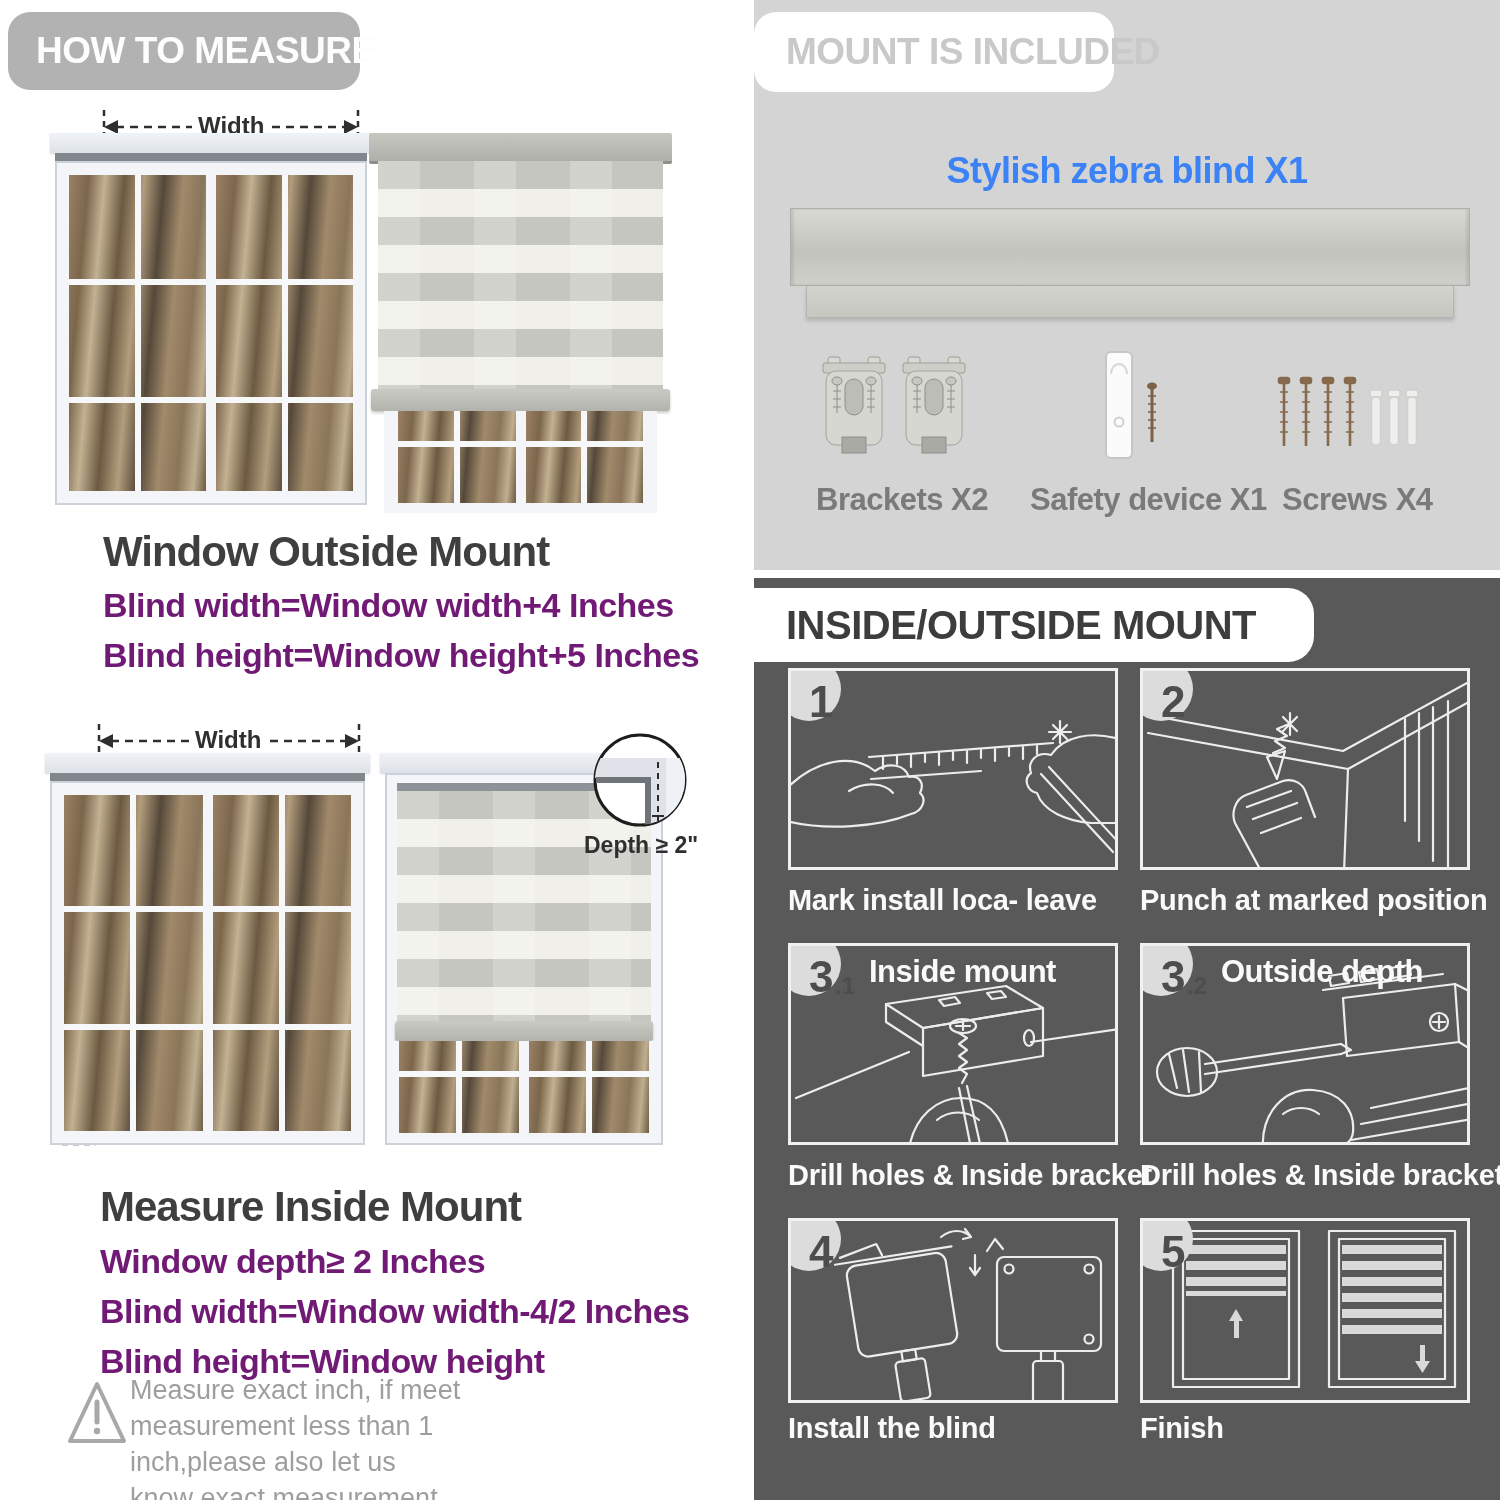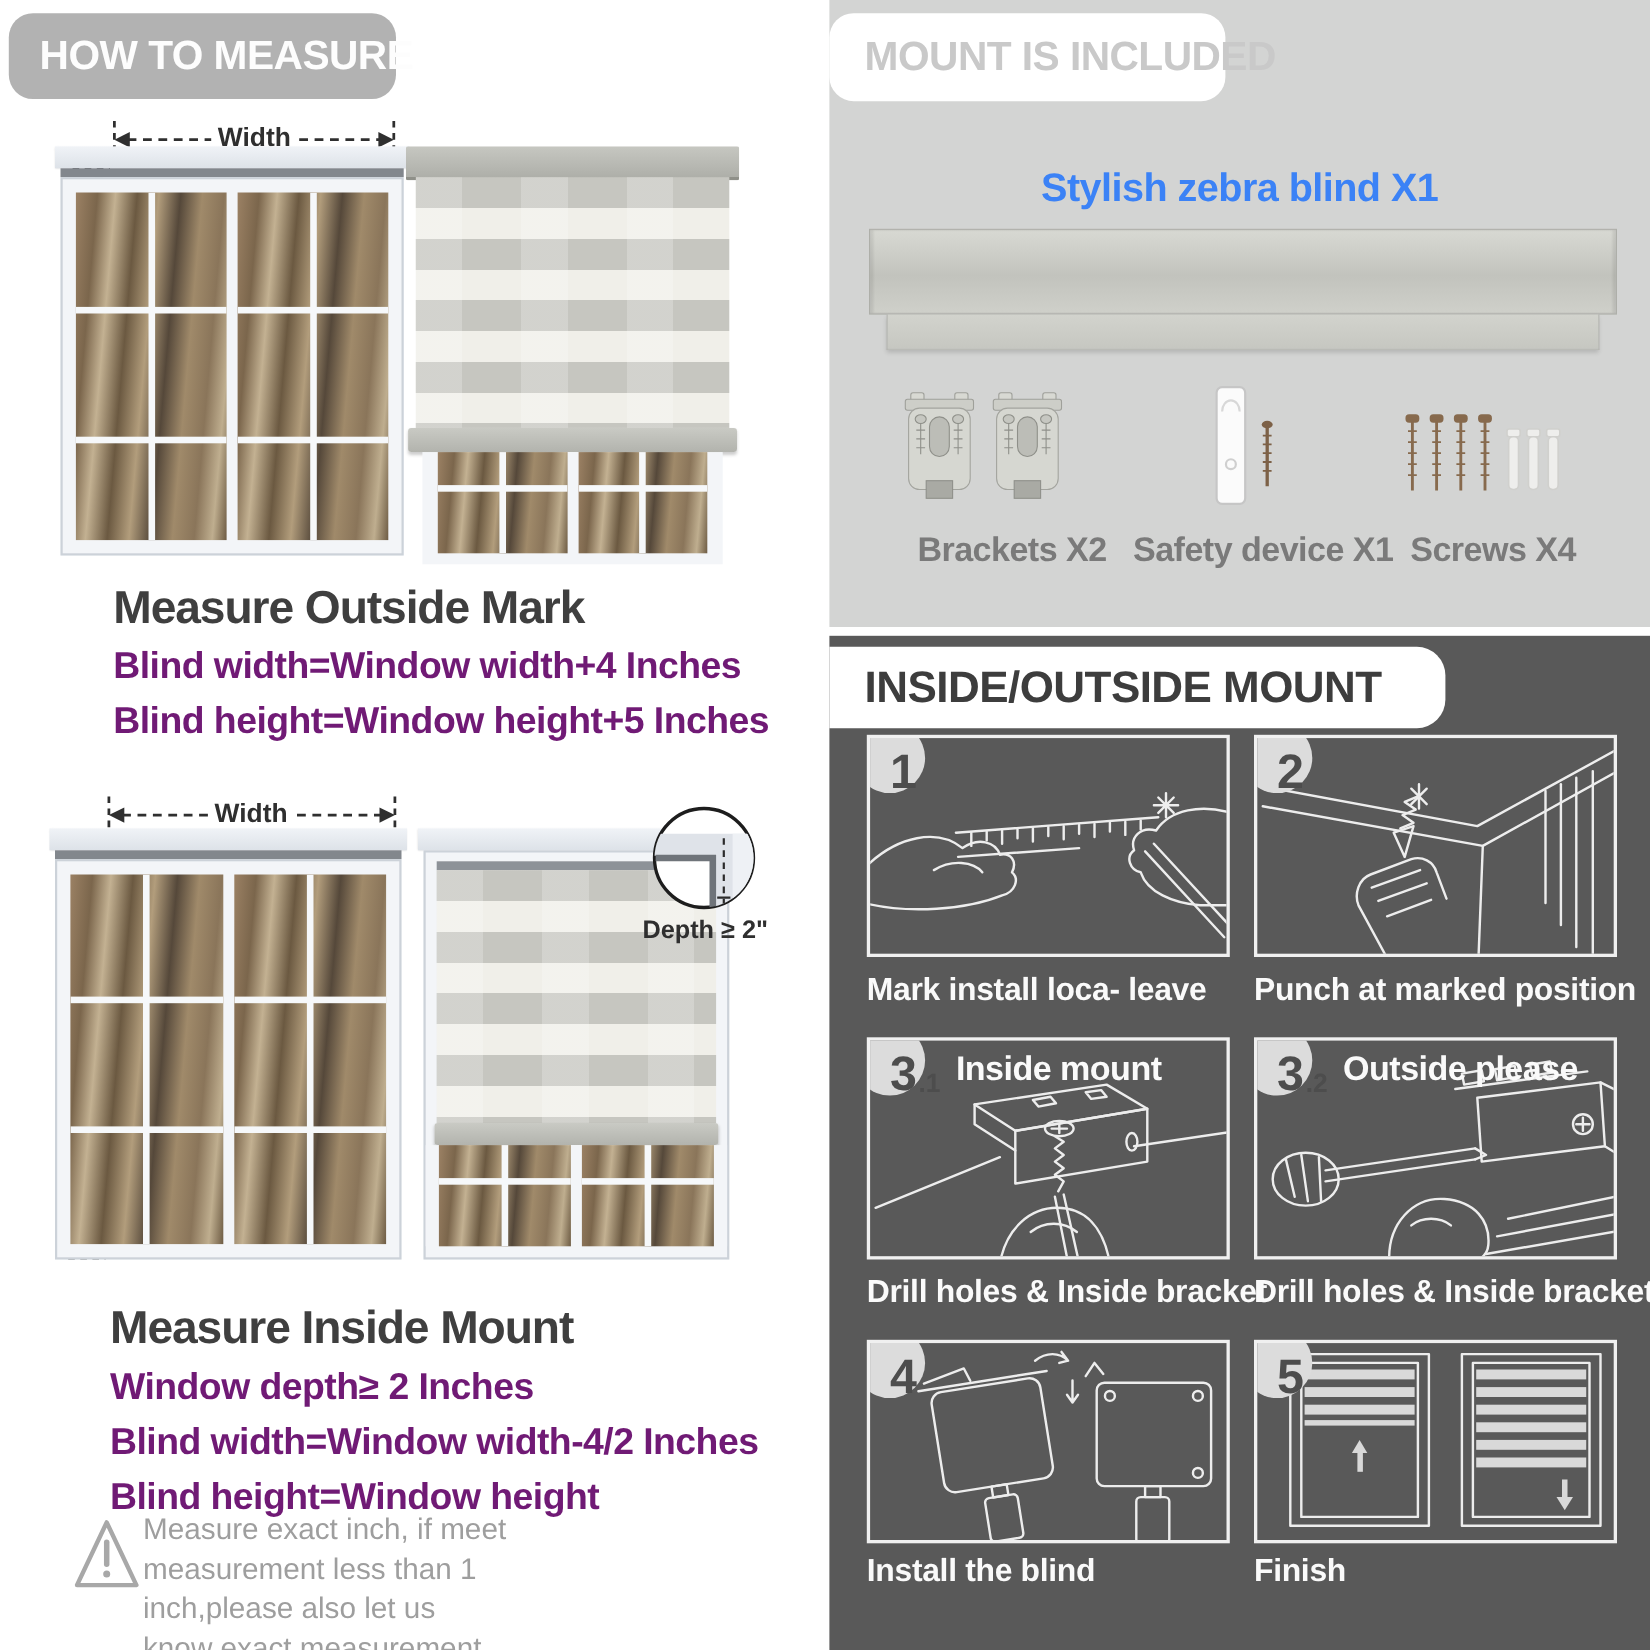--- a/index.html
+++ b/index.html
@@ -107,21 +107,21 @@
     <div class="abs cassette" style="left:-9px;right:-9px;top:0;height:28px;"></div>
     <div class="abs fabric" style="left:0;right:0;top:28px;height:228px;"></div>
     <div class="abs botrail" style="left:-7px;right:-7px;top:256px;height:22px;"></div>
     <div class="abs miniwin" style="left:6px;right:6px;top:278px;height:102px;">
       <div class="sash"></div>
       <div class="postmid"></div>
       <div class="sash"></div>
     </div>
   </div>
 
-  <div class="abs sec-title" style="left:103px;top:528px;">Measure Outside Mark</div>
+  <div class="abs sec-title" style="left:103px;top:528px;">Window Outside Mount</div>
   <div class="abs sec-line" style="left:103px;top:586px;">Blind width=Window width+4 Inches</div>
   <div class="abs sec-line" style="left:103px;top:636px;">Blind height=Window height+5 Inches</div>
 
   <div class="abs" style="left:95px;top:722px;width:268px;height:38px;">
     <svg class="lineart" width="268" height="38">
       <g stroke="#2f2f2f" stroke-width="2.5" fill="none">
         <line x1="4" y1="2" x2="4" y2="36" stroke-dasharray="6,5"></line>
         <line x1="264" y1="2" x2="264" y2="36" stroke-dasharray="6,5"></line>
         <line x1="16" y1="19" x2="95" y2="19" stroke-dasharray="8,6"></line>
         <line x1="175" y1="19" x2="252" y2="19" stroke-dasharray="8,6"></line>
@@ -268,21 +268,21 @@
           <rect x="-6" y="18" width="12" height="7" rx="2"></rect>
           <rect x="-4.5" y="25" width="9" height="48" rx="4"></rect>
         </g>
       <g transform="translate(140,0)">
           <rect x="-6" y="18" width="12" height="7" rx="2"></rect>
           <rect x="-4.5" y="25" width="9" height="48" rx="4"></rect>
         </g>
     </g>
   </svg>
 
-  <div class="abs part-label" style="left:834px;top:482px;">Brackets X2</div>
+  <div class="abs part-label" style="left:816px;top:482px;">Brackets X2</div>
   <div class="abs part-label" style="left:1030px;top:482px;">Safety device X1</div>
   <div class="abs part-label" style="left:1282px;top:482px;">Screws X4</div>
 
   <div class="abs panel-dark" style="left:754px;top:578px;width:746px;height:922px;"></div>
   <div class="abs hdr-box hdr-mount" style="left:754px;top:588px;width:560px;height:74px;border-radius:0 26px 26px 0;">
     <span class="hdr-text" style="padding-left:32px;font-size:40px;">INSIDE/OUTSIDE MOUNT</span>
   </div>
 
   <div class="tile" style="left:788px;top:668px;width:330px;height:202px;">
     <svg class="lineart" width="330" height="202" viewBox="0 0 330 202">
@@ -371,21 +371,21 @@
         <path d="M120,202 C118,166 142,142 170,144 C198,146 212,164 210,186 C209,197 199,202 188,202"></path>
         <path d="M140,168 C150,160 166,160 176,168"></path>
         <path d="M228,162 L335,140"></path>
         <path d="M218,178 L335,156"></path>
         <path d="M208,194 L335,172"></path>
       </g>
     </svg>
     <span class="badge"></span>
     <span class="badge-num">3</span>
     <span class="badge-sub">.2</span>
-    <span class="tile-inner-label">Outside please</span>
+    <span class="tile-inner-label">Outside depth</span>
   </div>
   <div class="tile-caption" style="left:1140px;top:1159px;">Drill holes &amp;  Inside bracket</div>
 
   <div class="tile" style="left:788px;top:1218px;width:330px;height:185px;">
     <svg class="lineart" width="330" height="185" viewBox="0 0 330 185">
       <g stroke="#ededed" stroke-width="2.2" fill="none" stroke-linecap="round" stroke-linejoin="round">
         <g transform="rotate(-9 110 90)">
           <path d="M52,34 L170,34"></path>
           <path d="M58,28 L96,20 L100,32"></path>
           <rect x="62" y="38" width="100" height="92" rx="10"></rect>

